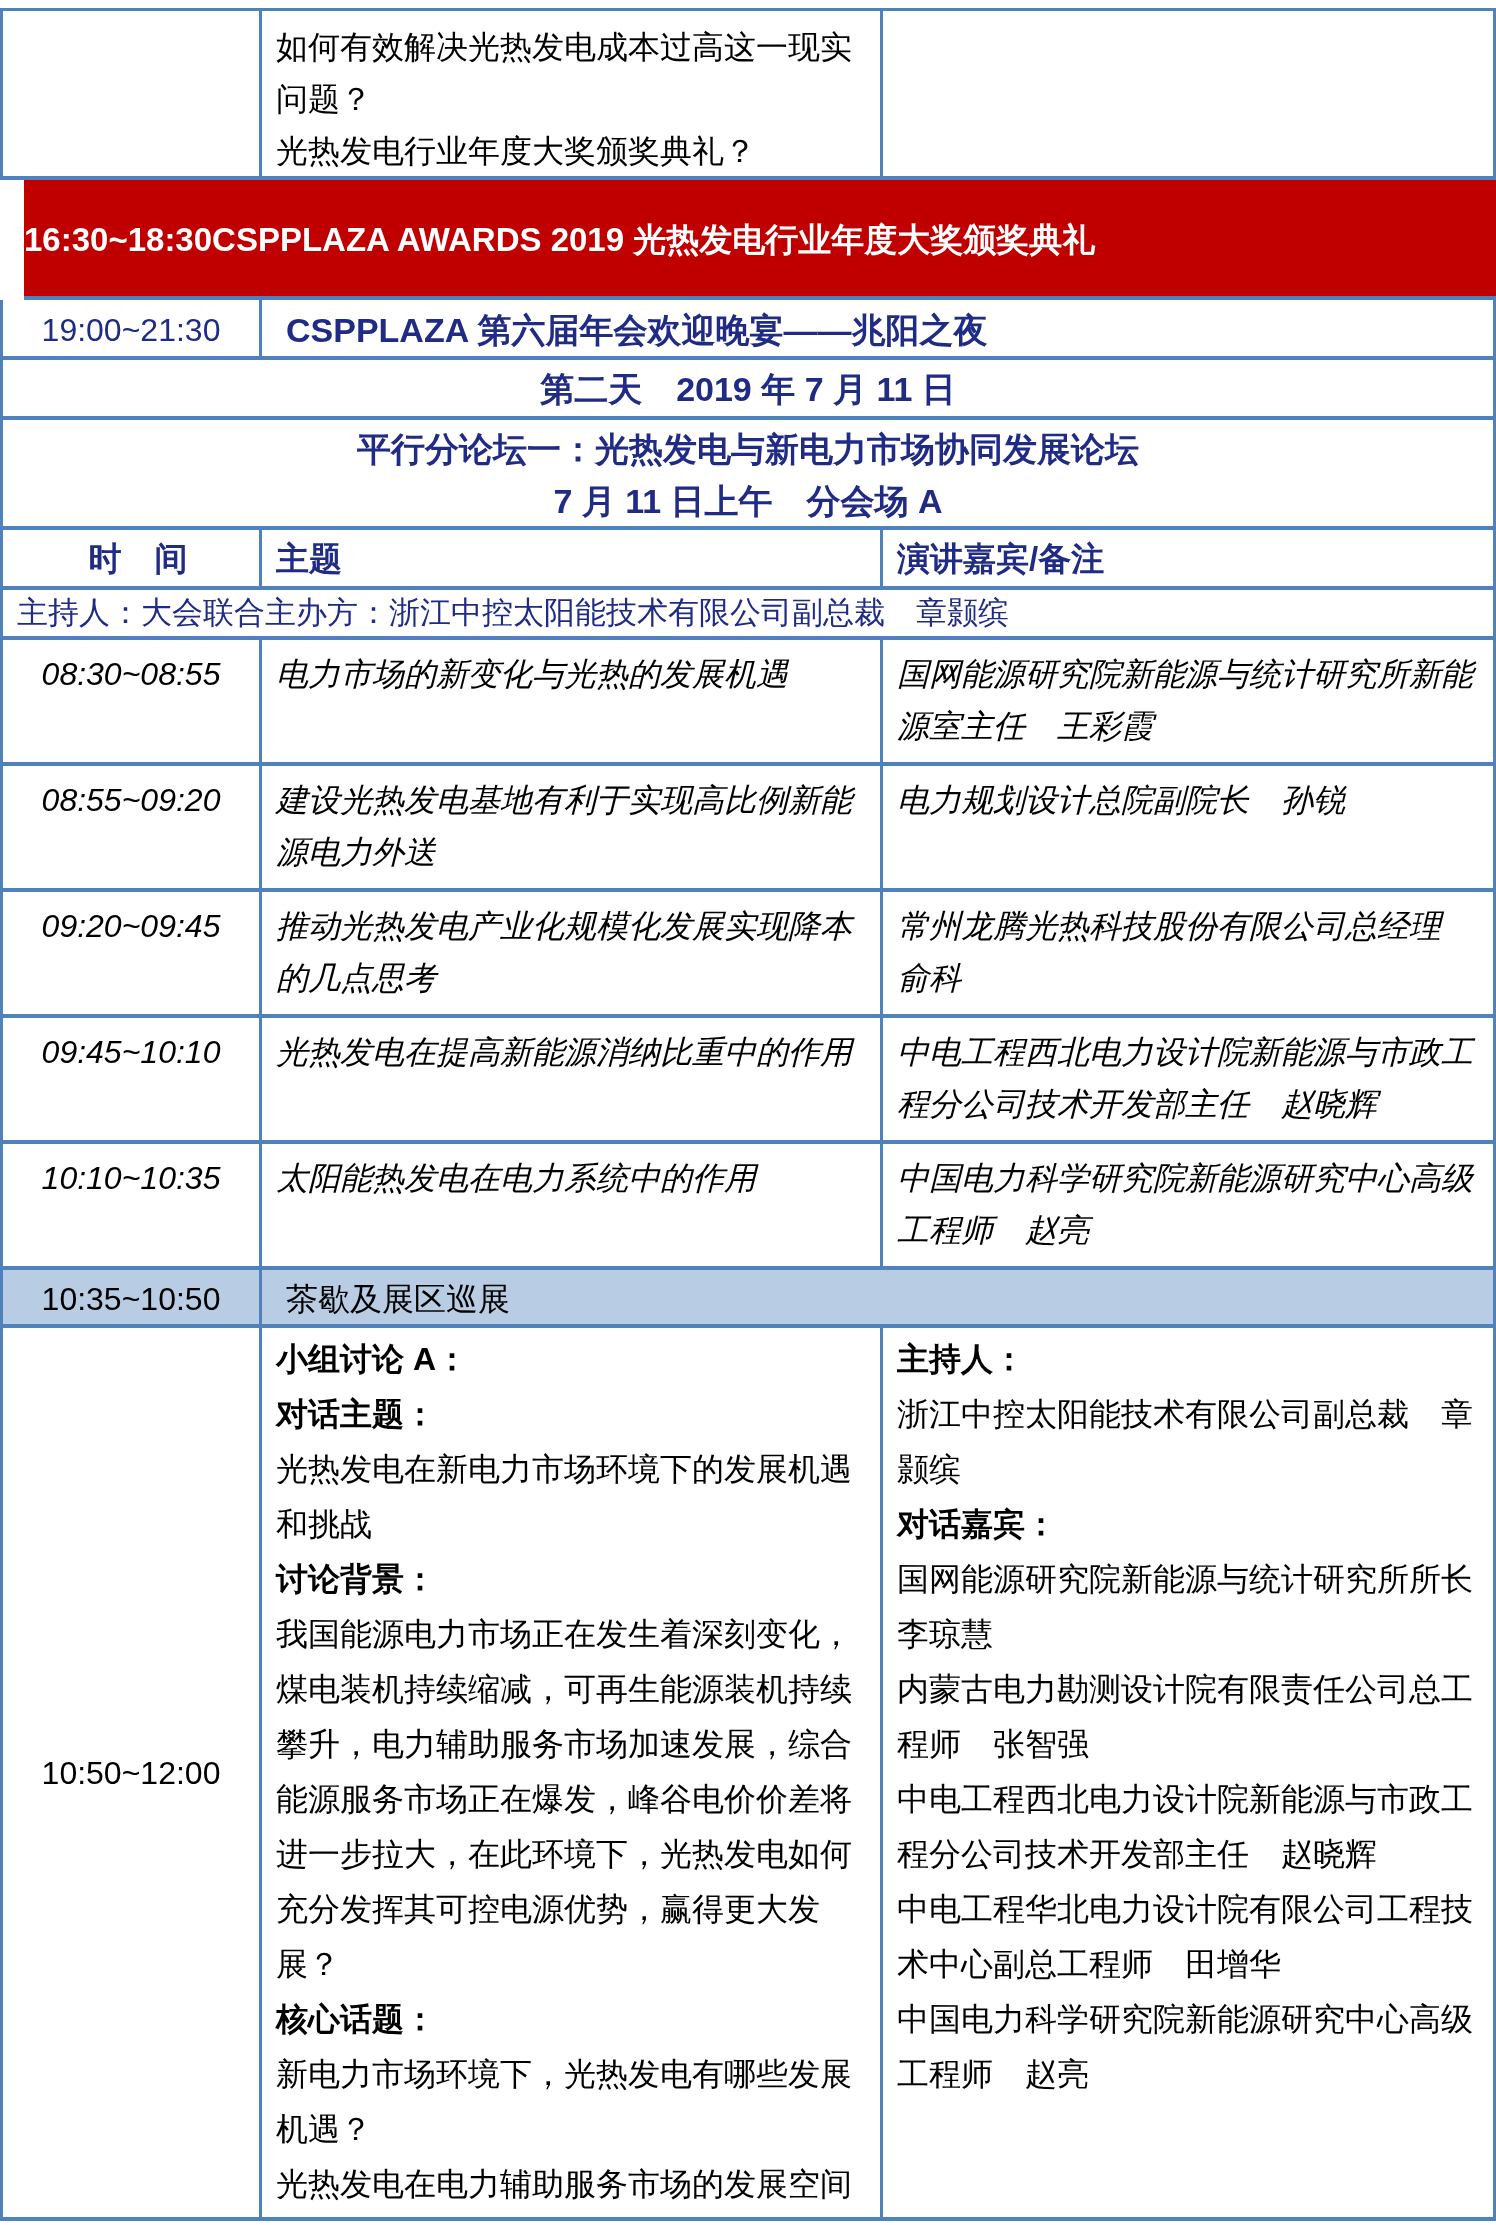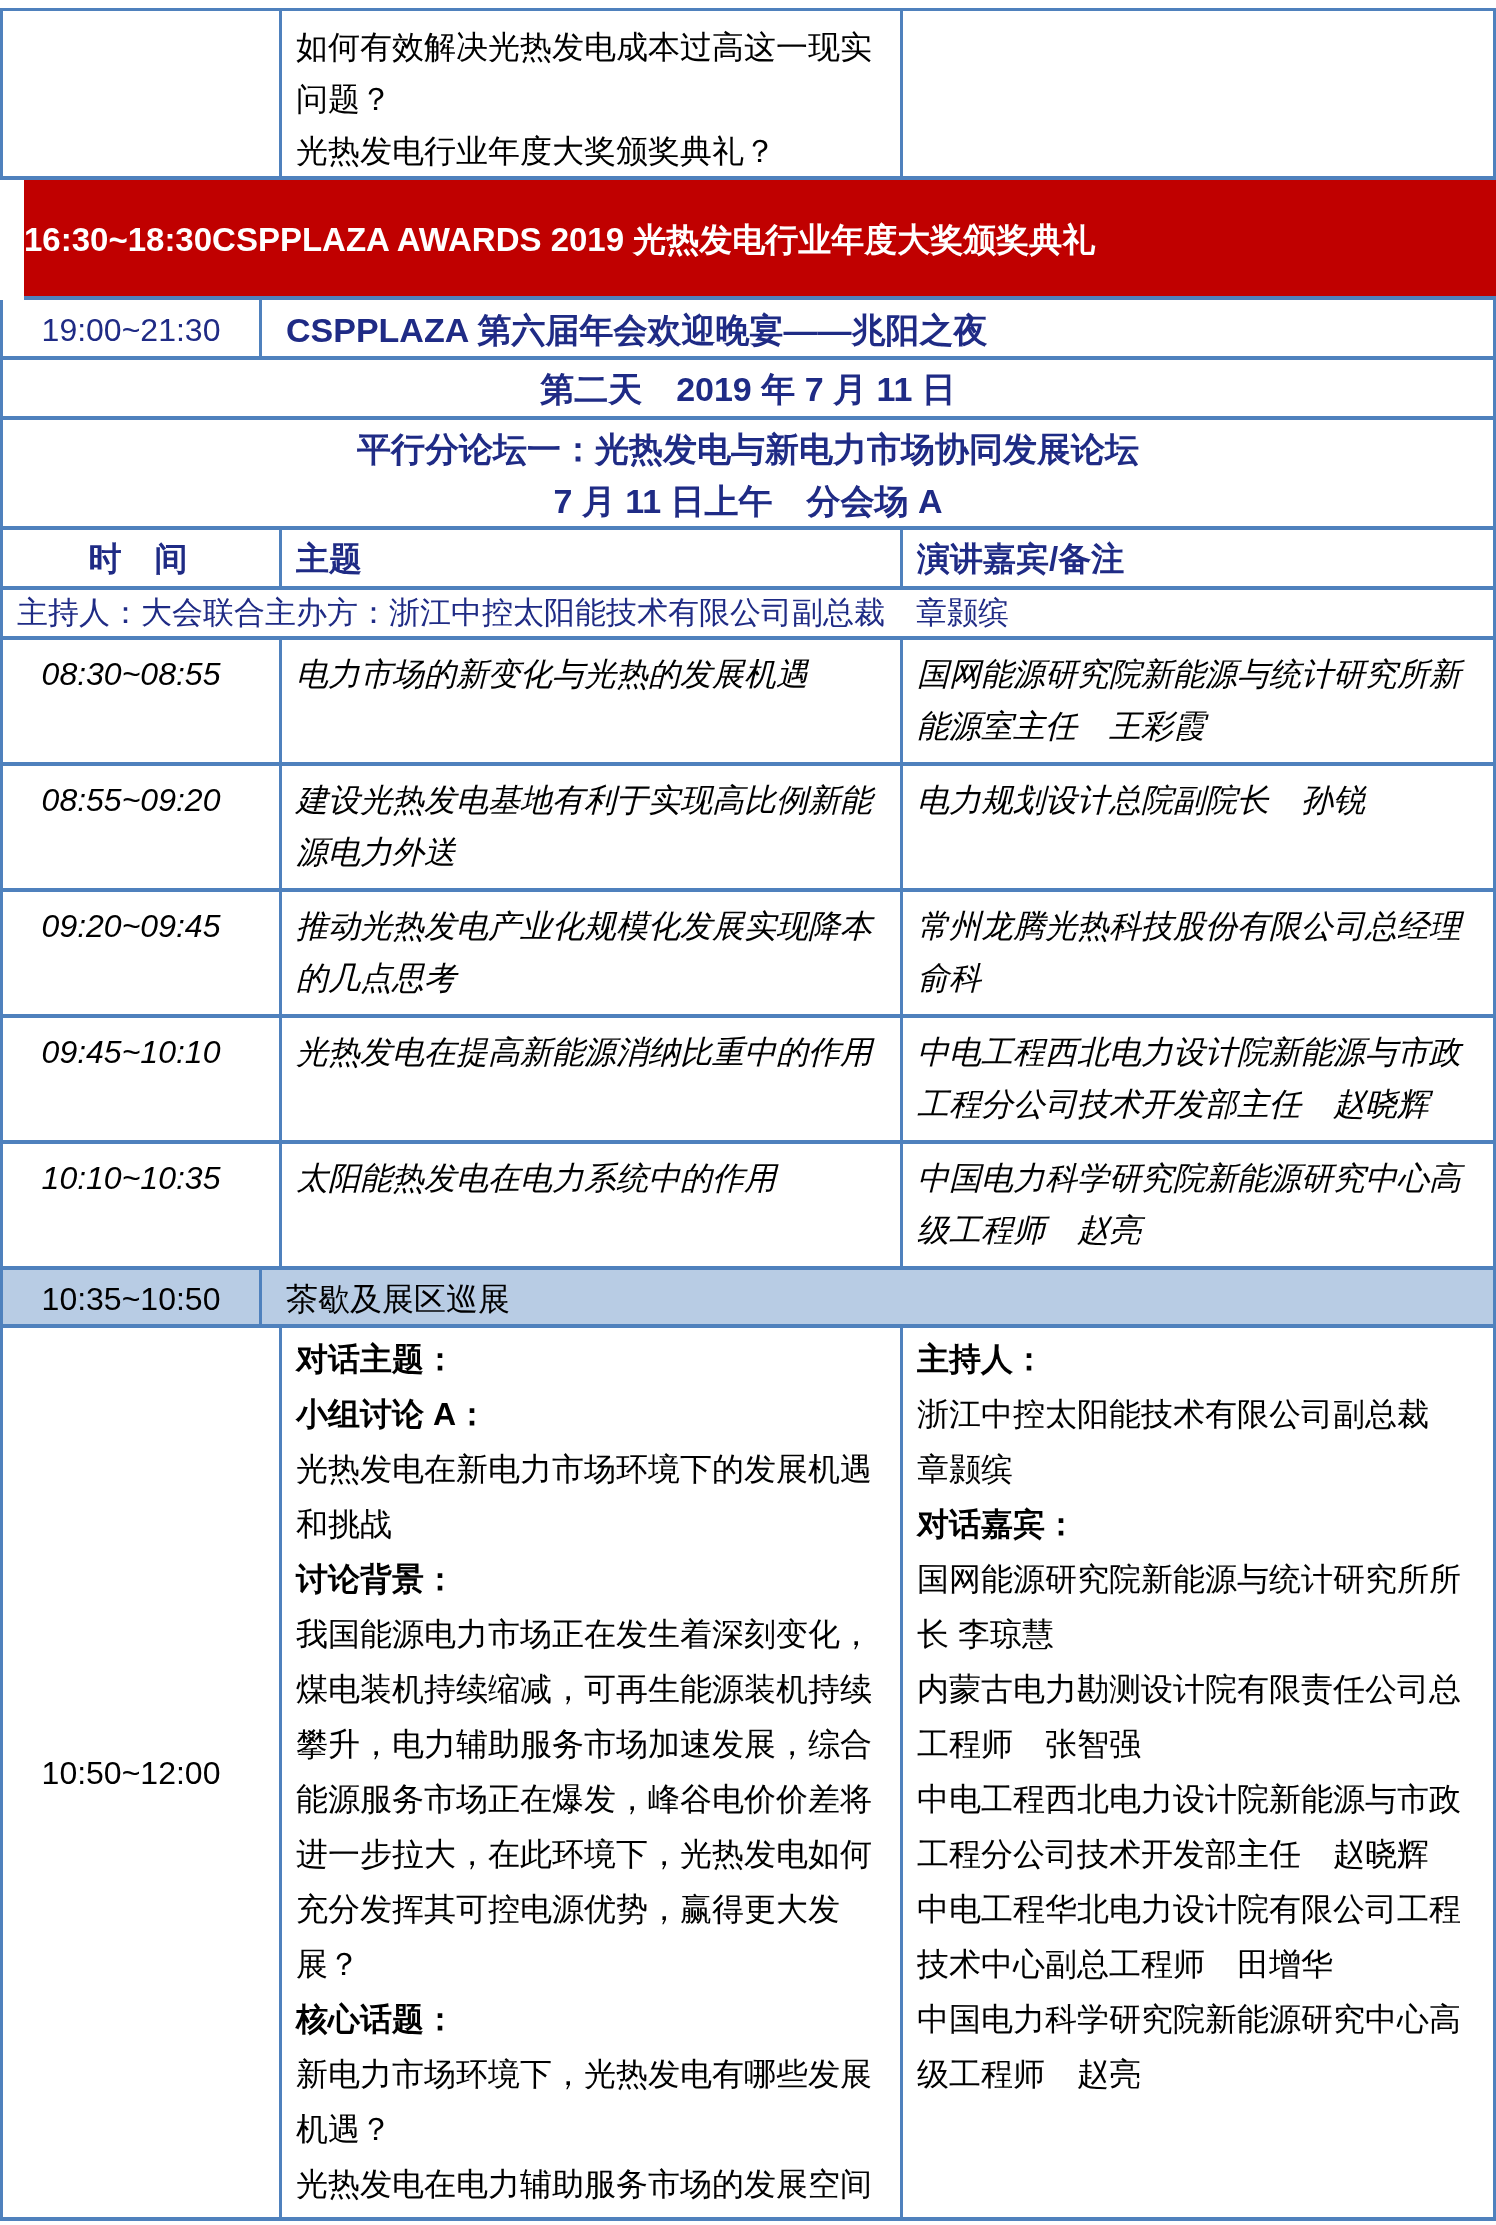--- a/index.html
+++ b/index.html
@@ -20,21 +20,21 @@
   }
   .row{
     display:flex;width:100%;flex:0 0 auto;background:#fff;
     border-bottom:4px solid var(--blue);
     border-left:3px solid var(--blue);
     border-right:3px solid var(--blue);
     overflow:hidden;
   }
   .cell{overflow:hidden;font-size:32px;line-height:52px;}
   .cell.time{width:256px;text-align:center;padding-top:8px;flex:0 0 auto;}
-  .cell.topic{width:621px;border-left:3px solid var(--blue);padding:8px 14px 0;flex:0 0 auto;margin-left:20px;}
+  .cell.topic{width:621px;border-left:3px solid var(--blue);padding:8px 14px 0;flex:0 0 auto;}
   .cell.speaker{flex:1 1 auto;border-left:3px solid var(--blue);padding:8px 14px 0;}
   .cell.full{width:100%;}
   .cell p{margin:0;}
   .bold{font-weight:bold;}
 
   
   .row.carryover{height:169px;}
   .row.carryover .topic{padding-top:10px;}
 
   
@@ -171,22 +171,22 @@
 </div>
 
   <div class="row break">
     <div class="cell time">10:35~10:50</div>
     <div class="cell label">茶歇及展区巡展</div>
   </div>
 
   <div class="row panel">
     <div class="cell time">10:50~12:00</div>
     <div class="cell topic" id="panel-topic">
+        <p class="bold">小组讨论 A：</p>
         <p class="bold">对话主题：</p>
-        <p class="bold">小组讨论 A：</p>
         <p>光热发电在新电力市场环境下的发展机遇和挑战</p>
         <p class="bold">讨论背景：</p>
         <p>我国能源电力市场正在发生着深刻变化，煤电装机持续缩减，可再生能源装机持续攀升，电力辅助服务市场加速发展，综合能源服务市场正在爆发，峰谷电价价差将进一步拉大，在此环境下，光热发电如何充分发挥其可控电源优势，赢得更大发展？</p>
         <p class="bold">核心话题：</p>
         <p>新电力市场环境下，光热发电有哪些发展机遇？</p>
         <p>光热发电在电力辅助服务市场的发展空间</p>
       </div>
     <div class="cell speaker" id="panel-speaker">
         <p class="bold">主持人：</p>
         <p>浙江中控太阳能技术有限公司副总裁　章颢缤</p>

